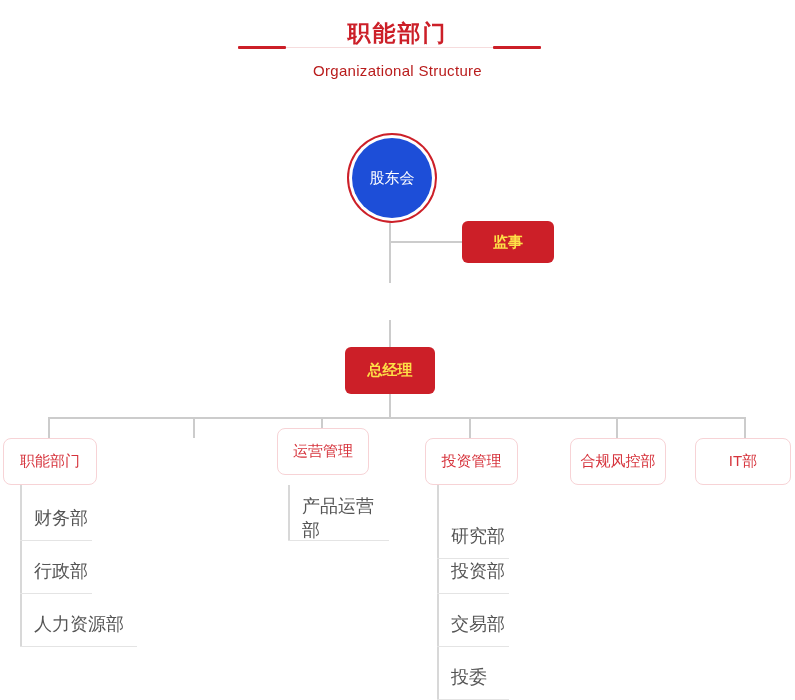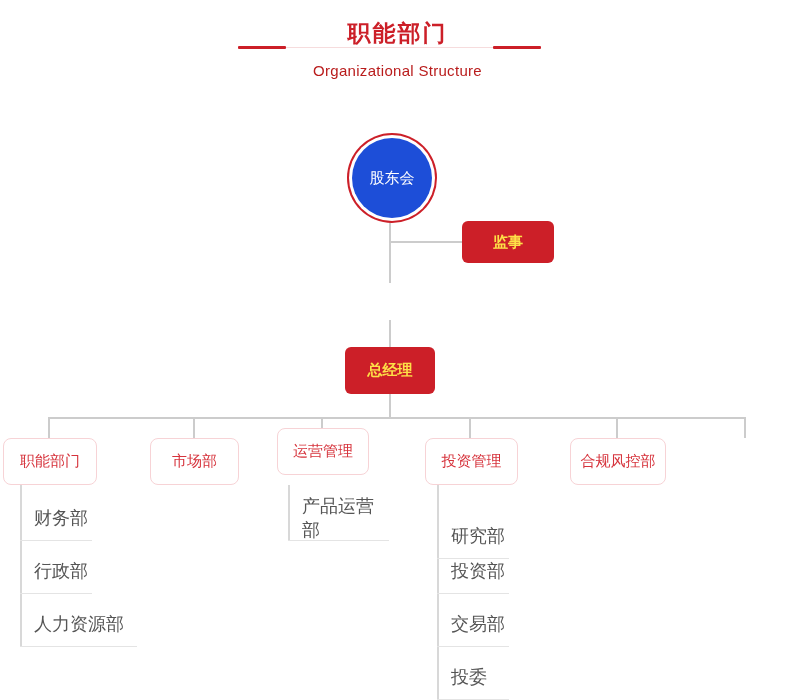--- a/index.html
+++ b/index.html
@@ -175,31 +175,31 @@
   </div>
 
 
   <div class="solid-box" style="left:345px; top:347px; width:90px; height:47px;">
     <span>总经理</span>
   </div>
 
   <div class="dept-box" style="left:3px; top:438px; width:94px; height:47px;">
     <span>职能部门</span>
   </div>
-  <div class="dept-box" style="left:150px; top:438px; width:89px; height:47px;">
-    <span>市场部</span>
-  </div>
   <div class="dept-box" style="left:277px; top:428px; width:92px; height:47px;">
     <span>运营管理</span>
   </div>
   <div class="dept-box" style="left:425px; top:438px; width:93px; height:47px;">
     <span>投资管理</span>
   </div>
   <div class="dept-box" style="left:570px; top:438px; width:96px; height:47px;">
     <span>合规风控部</span>
+  </div>
+  <div class="dept-box" style="left:695px; top:438px; width:96px; height:47px;">
+    <span>IT部</span>
   </div>
 
   <div class="line vline sub-line" style="left:20px; top:485px; height:161px;"></div>
   <div class="sub-item" style="left:20px; top:495px; width:72px;">
     <span>财务部</span>
   </div>
   <div class="sub-item" style="left:20px; top:548px; width:72px;">
     <span>行政部</span>
   </div>
   <div class="sub-item" style="left:20px; top:601px; width:117px;">

